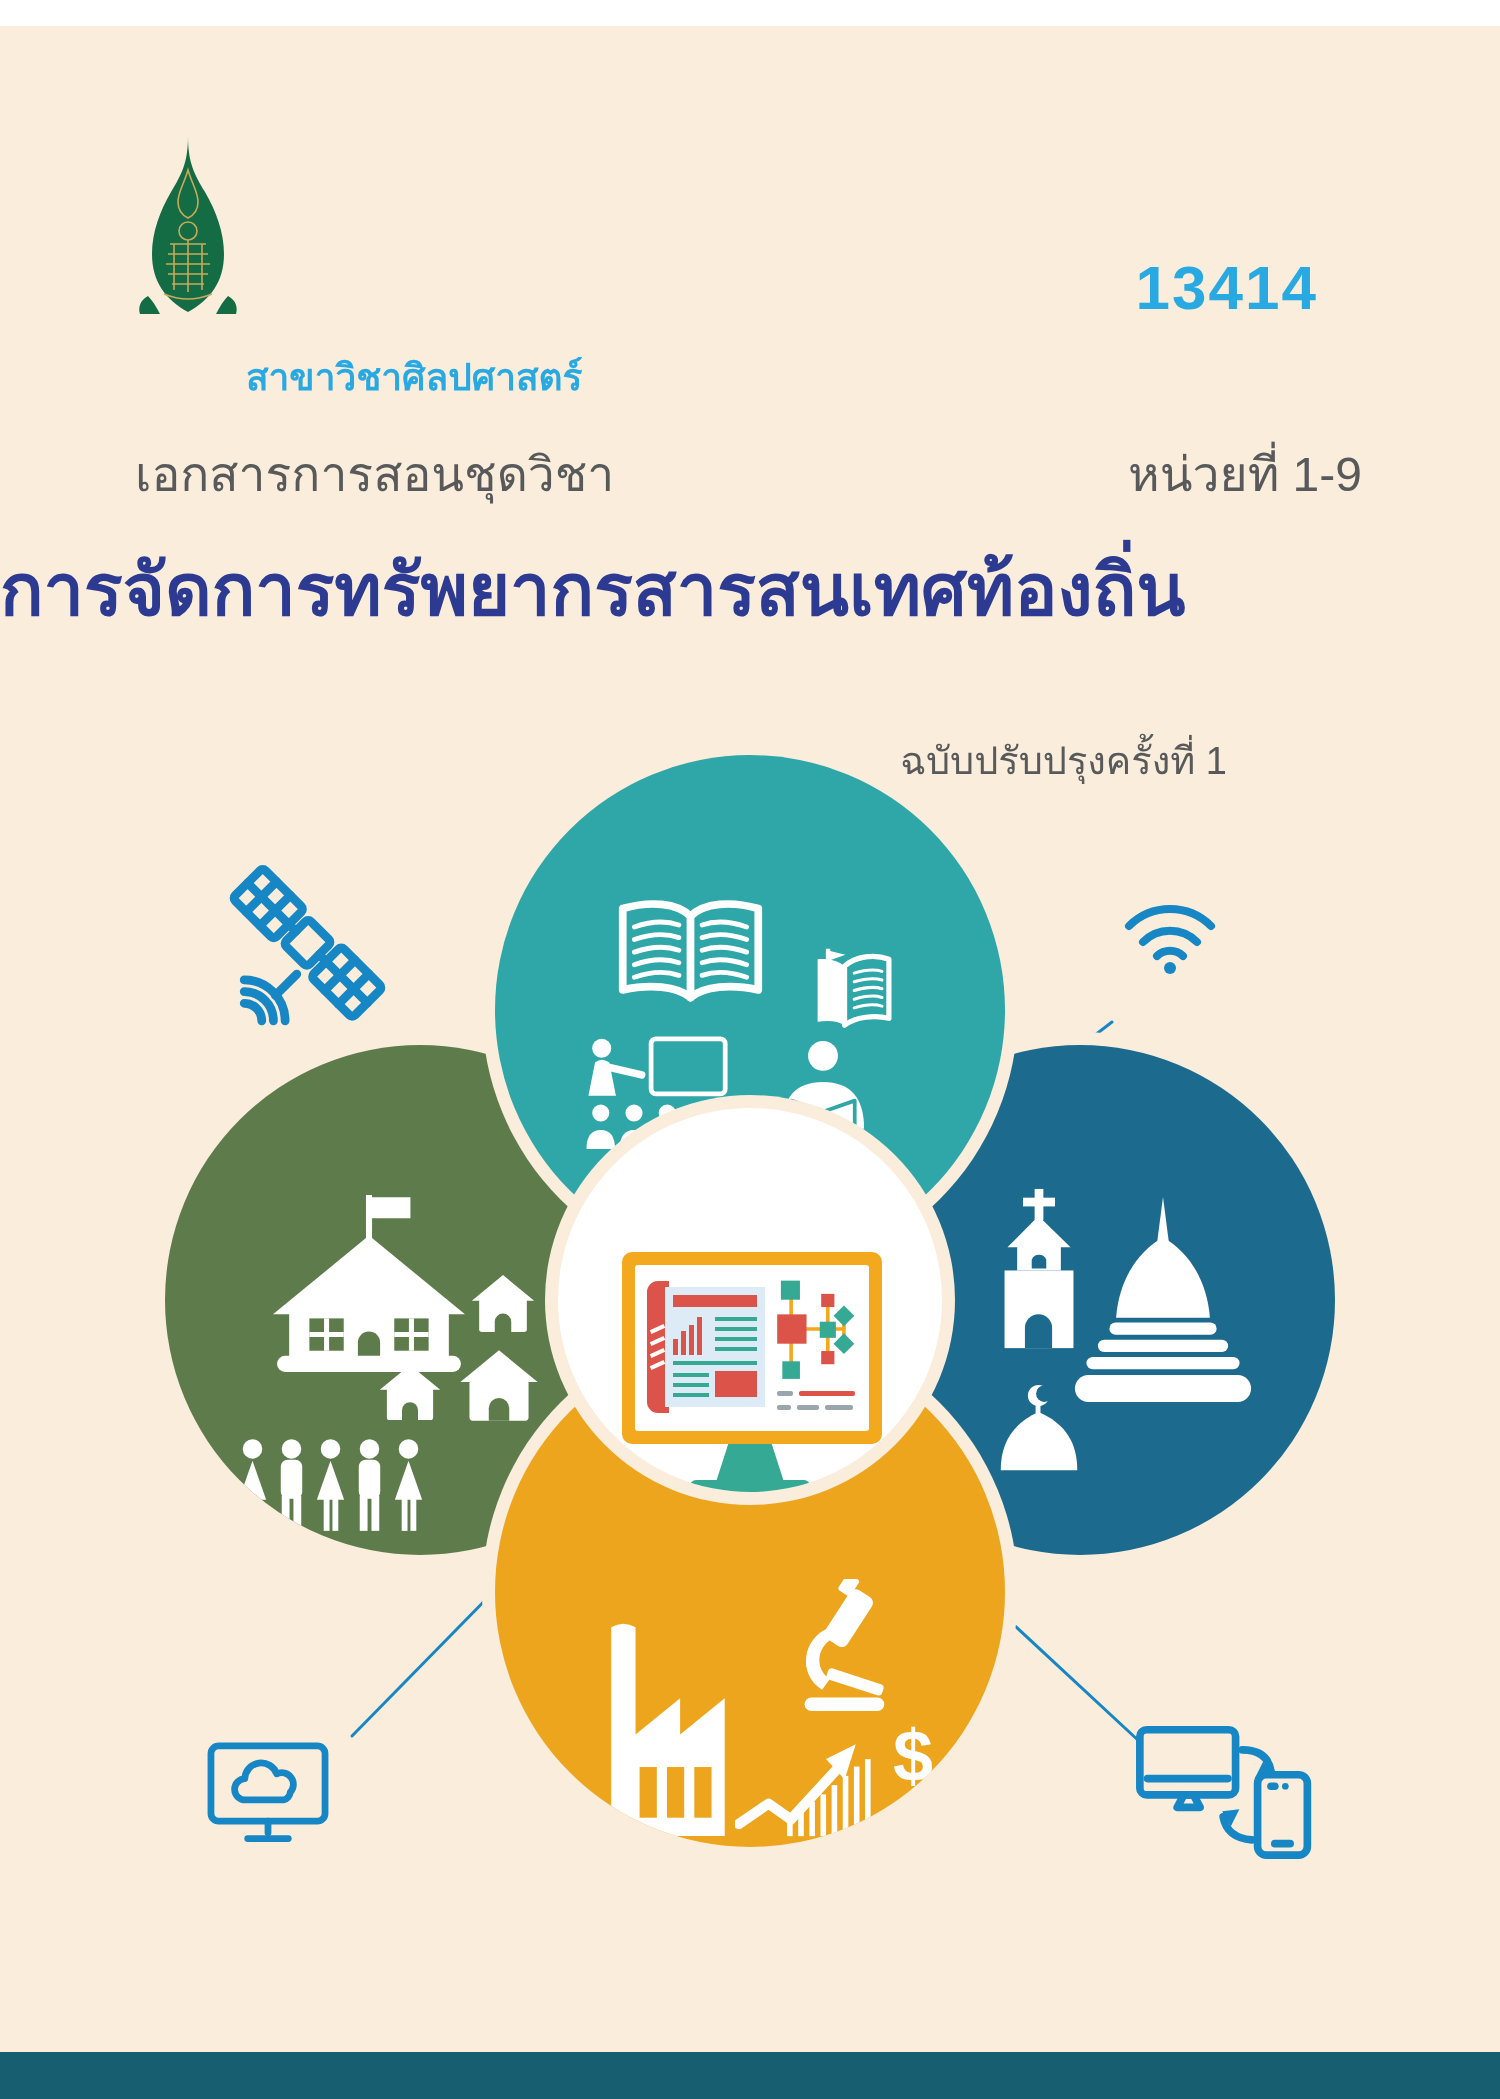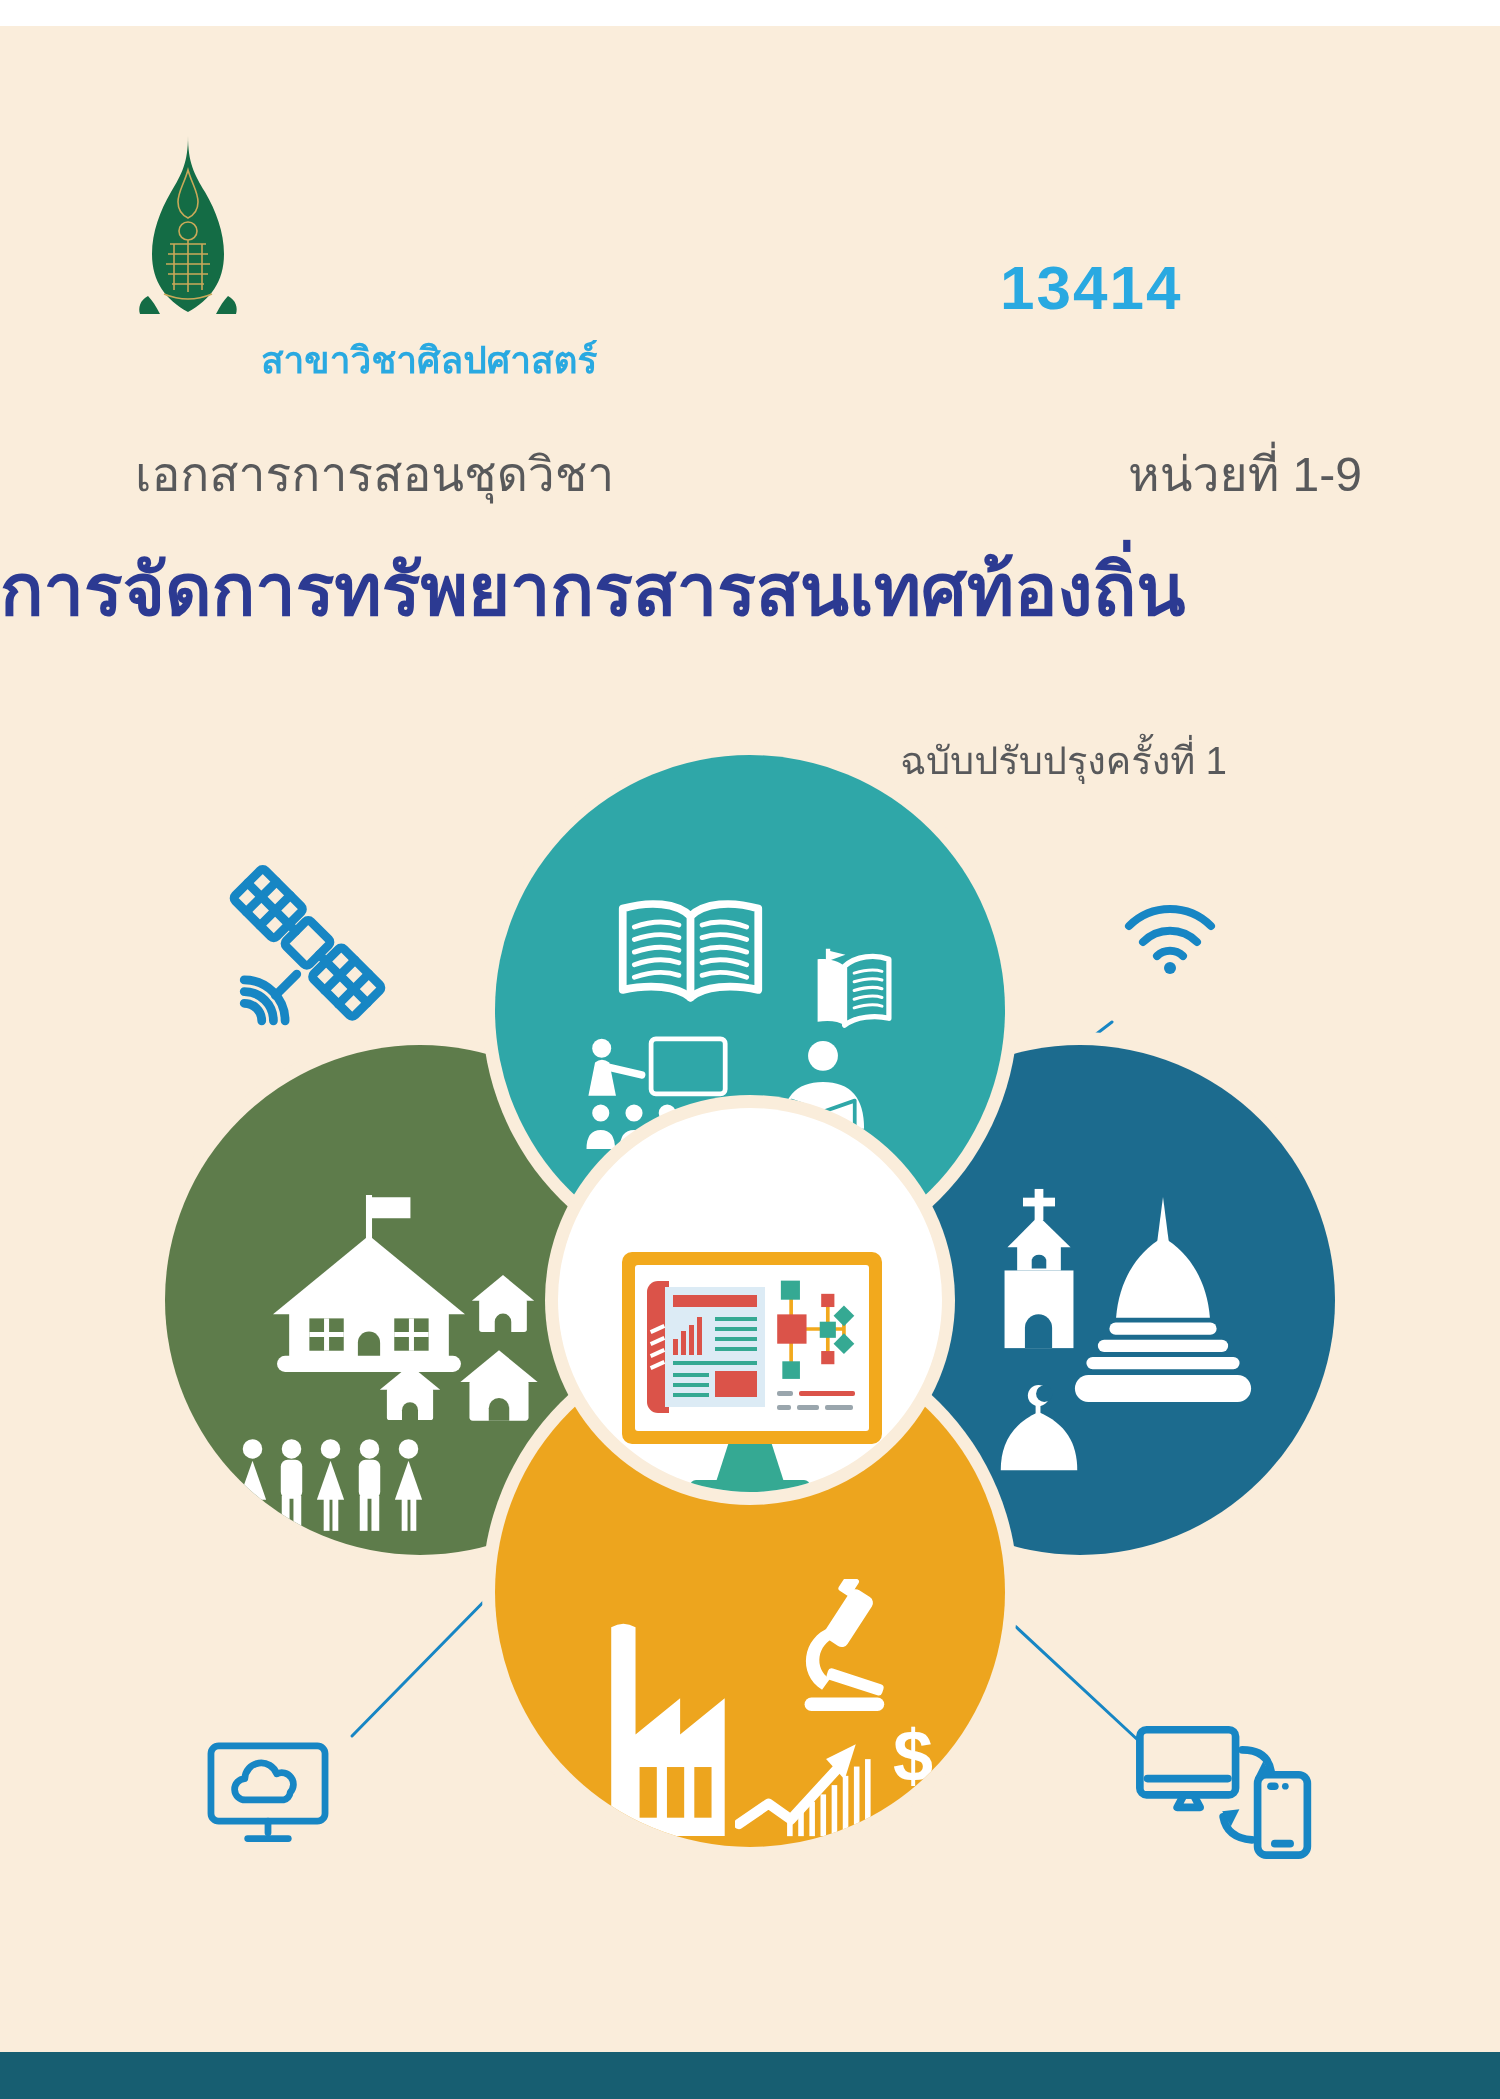--- a/index.html
+++ b/index.html
@@ -32,23 +32,23 @@
       <g stroke="var(--logo-gold)" stroke-width="1.6" fill="none">
         <path d="M50,34 C46,48 40,56 40,66 C40,74 44,79 50,82 C56,79 60,74 60,66 C60,56 54,48 50,34 Z"></path>
         <circle cx="50" cy="95" r="9"></circle>
         <path d="M32,108 h36 M30,118 h40 M28,128 h44 M30,138 h40 M34,148 h32"></path>
         <path d="M36,108 v46 M64,108 v46 M50,104 v52"></path>
         <path d="M26,158 q24,10 48,0"></path>
       </g>
     </svg>
   </div>
 
-  <div class="abs thai-blue" style="left:246px;top:330px;font-size:37px;margin-left:15px;">สาขาวิชาศิลปศาสตร์</div>
-
-  <div class="abs thai-blue" style="left:1000px;top:252px;width:318px;font-size:62px;text-align:left;letter-spacing:2px;">13414</div>
+  <div class="abs thai-blue" style="left:246px;top:347px;font-size:37px;">สาขาวิชาศิลปศาสตร์</div>
+
+  <div class="abs thai-blue" style="left:1000px;top:252px;width:318px;font-size:62px;text-align:right;letter-spacing:2px;">13414</div>
 
   <div class="abs gray-text" style="left:135px;top:436px;font-size:48px;">เอกสารการสอนชุดวิชา</div>
   <div class="abs gray-text" style="left:962px;top:436px;width:400px;font-size:48px;text-align:right;">หน่วยที่ 1-9</div>
 
   <div class="abs" style="left:0;top:532px;width:1500px;text-align:left;font-size:72px;font-weight:700;color:var(--navy);">การจัดการทรัพยากรสารสนเทศท้องถิ่น</div>
   <div class="abs gray-text" style="left:900px;top:730px;width:462px;font-size:38px;text-align:left;">ฉบับปรับปรุงครั้งที่ 1</div>
 
   <svg class="line-svg" width="1500" height="2099">
     <g stroke="var(--line-blue)" stroke-width="3" stroke-linecap="round">
       <line x1="398" y1="1042" x2="545" y2="1150"></line>

